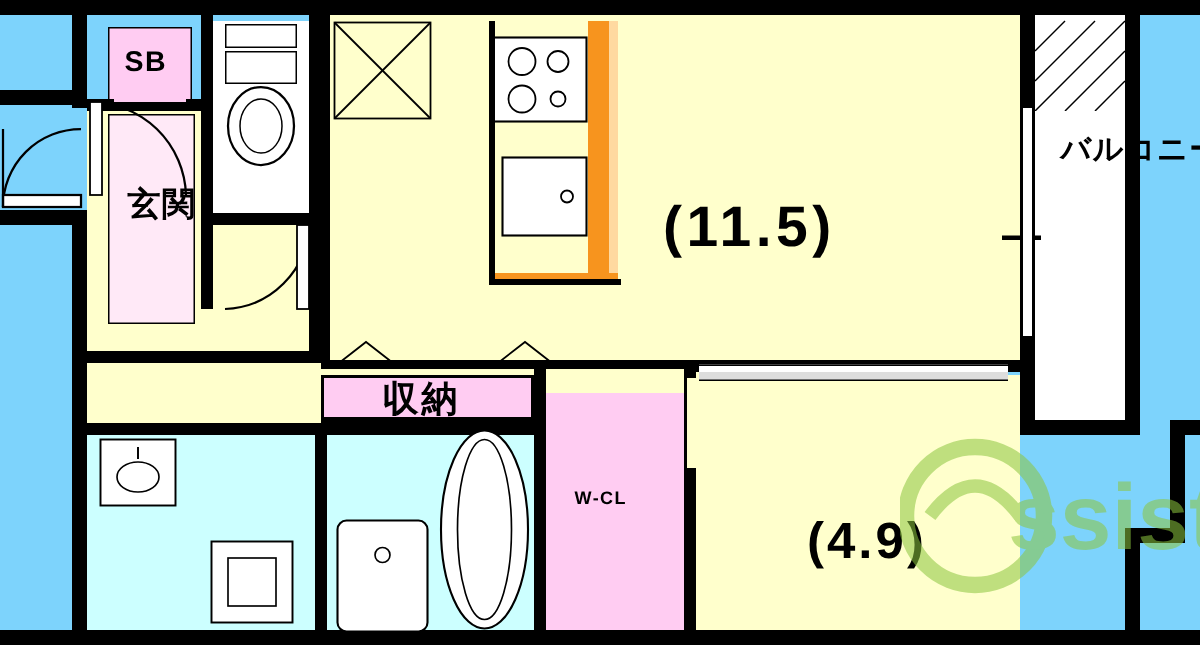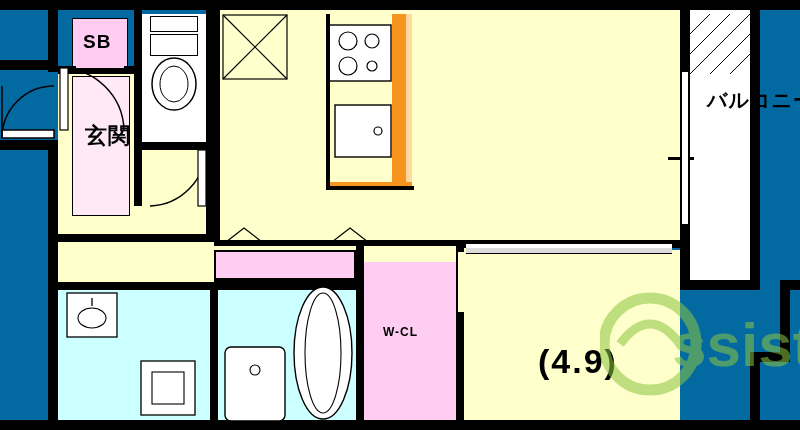--- a/index.html
+++ b/index.html
@@ -1,17 +1,17 @@
 <!DOCTYPE html>
 <html><head>
 <meta charset="utf-8">
 <style>
   html,body{margin:0;padding:0;background:#ffffff;}
   body{width:800px;height:430px;overflow:hidden;font-family:"Liberation Sans",sans-serif;}
-  #floorplan{position:relative;width:800px;height:430px;background:#0369a1;}
+  #floorplan{position:relative;width:800px;height:430px;background:#7dd3fc;}
   .abs{position:absolute;}
   .wall{background:#000000;}
   .room{position:absolute;box-sizing:border-box;}
   .lbl{position:absolute;color:#000;font-weight:600;letter-spacing:1px;white-space:nowrap;}
   .thin{border:1px solid #000;box-sizing:border-box;}
   svg{display:block;}
 </style>
 </head>
 <body>
 
@@ -167,23 +167,25 @@
   <div class="abs" style="left:216px;top:278px;width:138px;height:2px;background:#000;"></div>
 
   <svg class="abs" style="left:458px;top:252px;" width="8" height="60" viewBox="0 0 8 60">
     <rect x="0" y="0" width="8" height="60" fill="#ffffcc" stroke="none"></rect>
   </svg>
 
   <div class="lbl" style="left:83px;top:31px;font-size:19px;">SB</div>
 
   <div class="lbl" style="left:85px;top:121px;font-size:22px;line-height:30px;width:40px;text-align:center;">玄関</div>
 
+  <div class="lbl" style="left:442px;top:131px;font-size:38px;letter-spacing:3px;">(11.5)</div>
 
   <div class="lbl" style="left:707px;top:88px;font-size:20px;width:26px;line-height:24px;word-break:break-all;text-align:center;">バルコニー</div>
 
+  <div class="lbl" style="left:255px;top:250px;font-size:24px;letter-spacing:2px;">収納</div>
 
   <div class="lbl" style="left:383px;top:325px;font-size:12px;">W-CL</div>
 
   <div class="lbl" style="left:538px;top:342px;font-size:34px;letter-spacing:2px;text-align:center;">(4.9)</div>
 
   <svg class="abs" style="left:600px;top:282px;opacity:0.55;" width="200" height="130" viewBox="0 0 200 130">
     <circle cx="50" cy="62" r="46" fill="none" stroke="#8cc63f" stroke-width="11"></circle>
     <path d="M20 62 q30 -40 60 0" fill="none" stroke="#8cc63f" stroke-width="9"></path>
     <text x="72" y="84" font-family="Liberation Sans, sans-serif" font-size="62" font-weight="bold" fill="#8cc63f">ssist</text>
   </svg>

